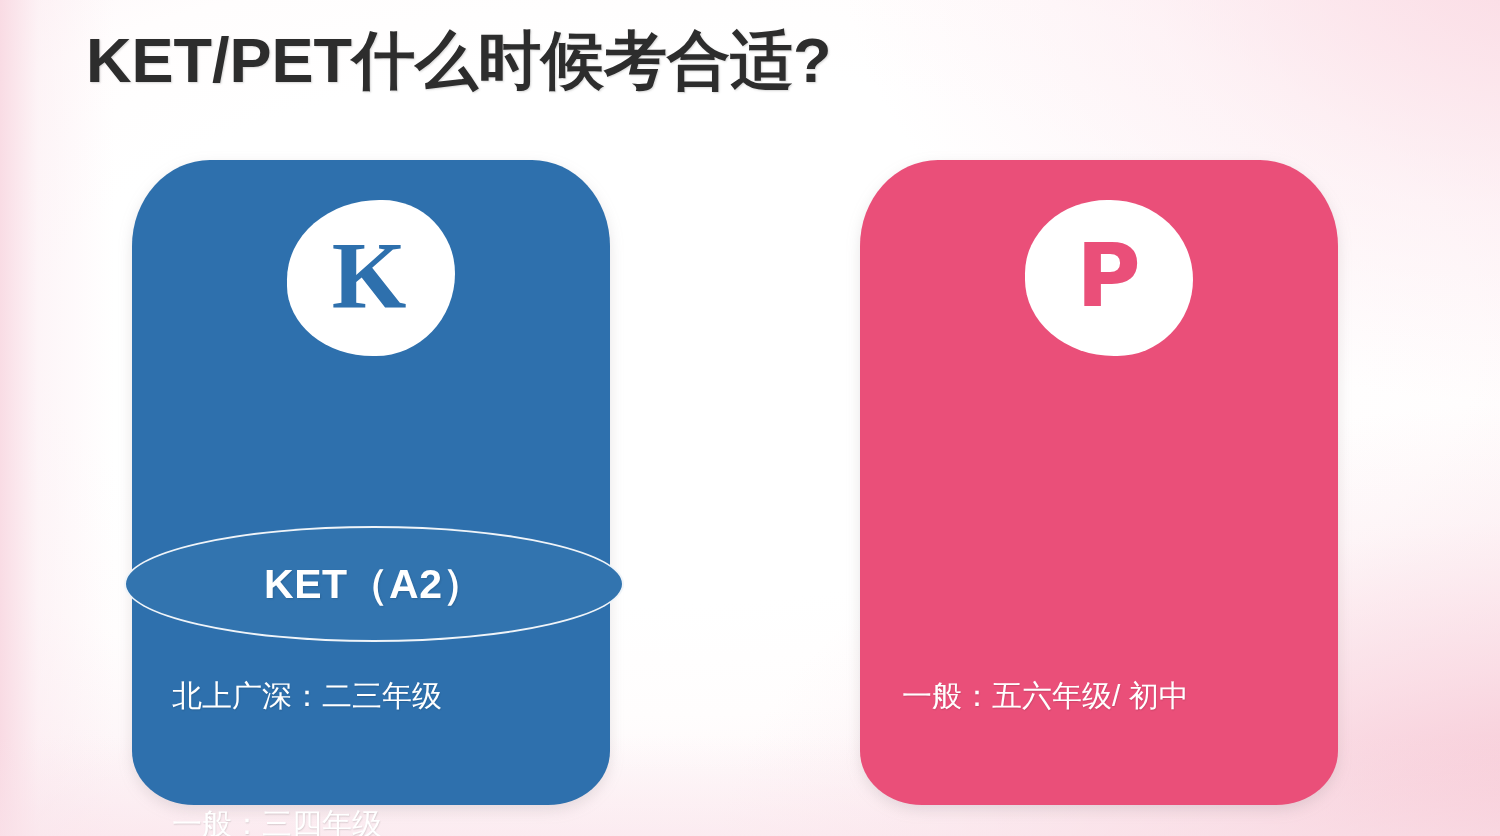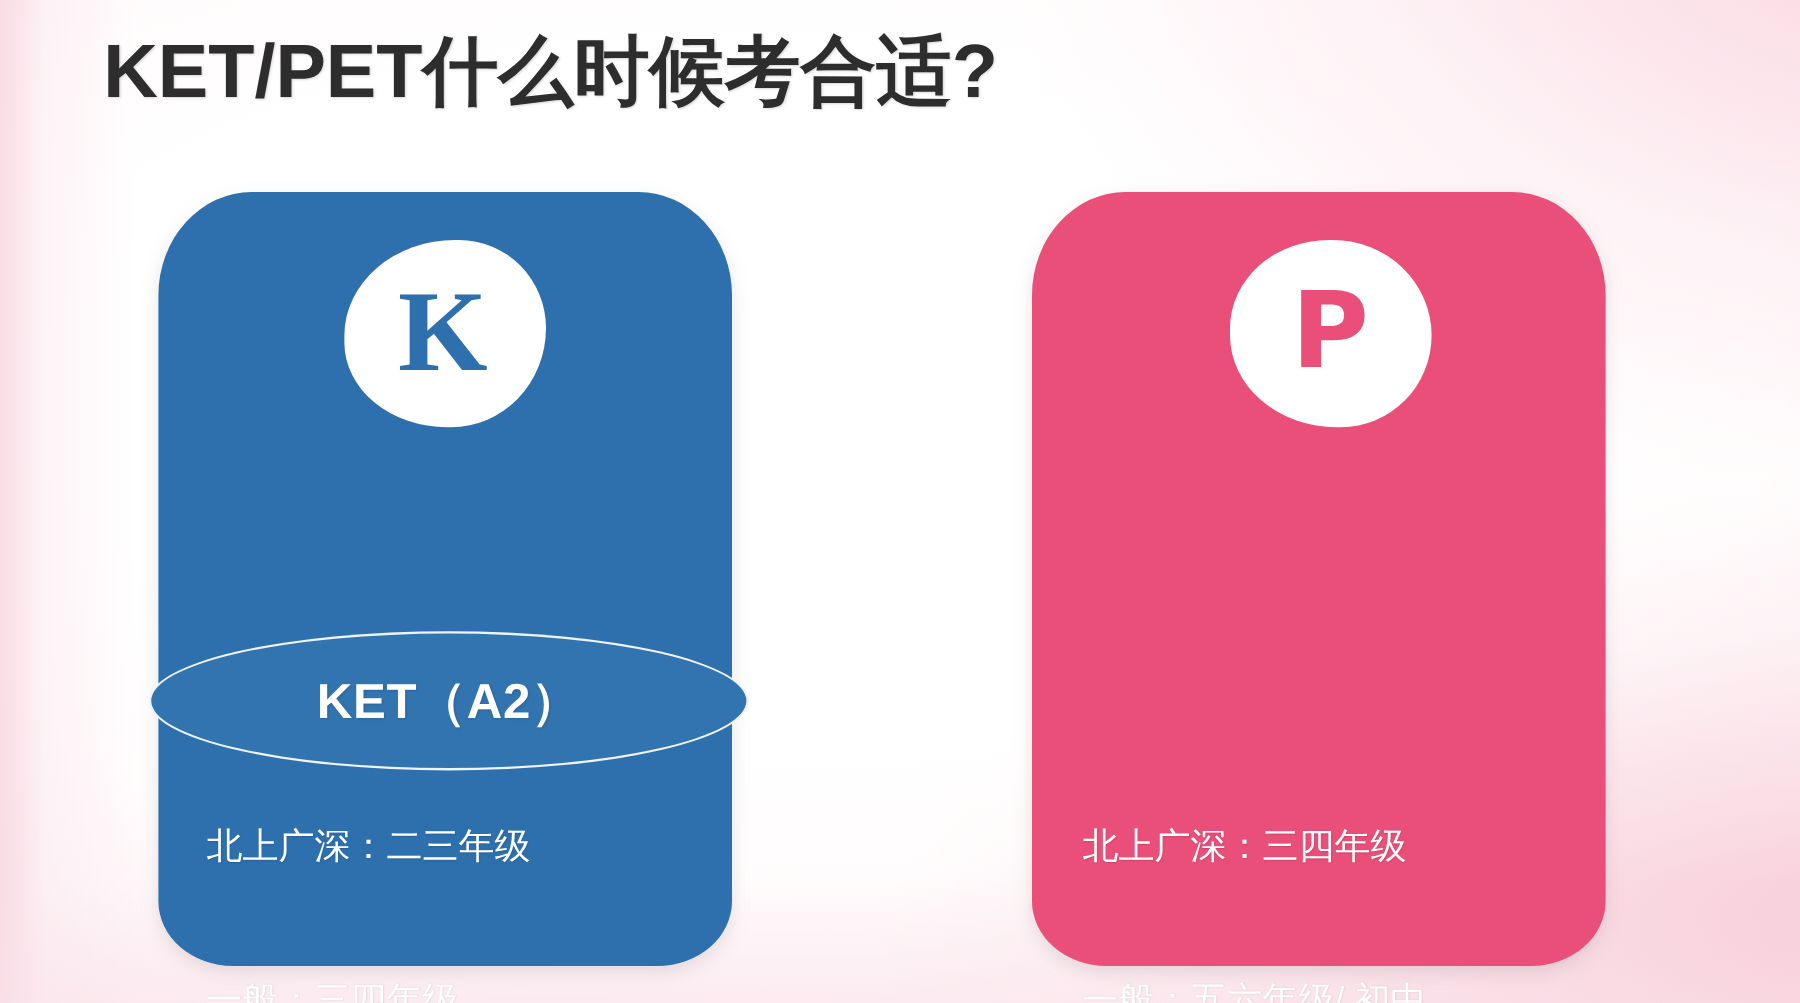--- a/index.html
+++ b/index.html
@@ -178,21 +178,20 @@
     left: 40px;
     right: 28px;
     top: 518px;
   }
   .line {
     color: #ffffff;
     font-size: 30px;
     line-height: 1.2;
     white-space: nowrap;
     text-shadow: 0.5px 0.5px 1.5px rgba(0,0,0,0.14);
-    margin-top: 10px;
   }
   .line + .line { margin-top: 92px; }
   #card-pet .lines { left: 42px; }
 </style>
 </head>
 <body>
 
 <div id="slide">
 
   <div class="bg-layer bg-base"></div>
@@ -222,18 +221,17 @@
 
   <div class="card" id="card-pet">
     <div class="card-body"></div>
 
     <div class="blob">
       <span class="blob-letter">P</span>
     </div>
 
 
     <div class="lines">
-      <div class="line">北上广深：三四年级</div>
       <div class="line">一般：五六年级/ 初中</div>
     </div>
   </div>
 
 </div>
 
 </body></html>

